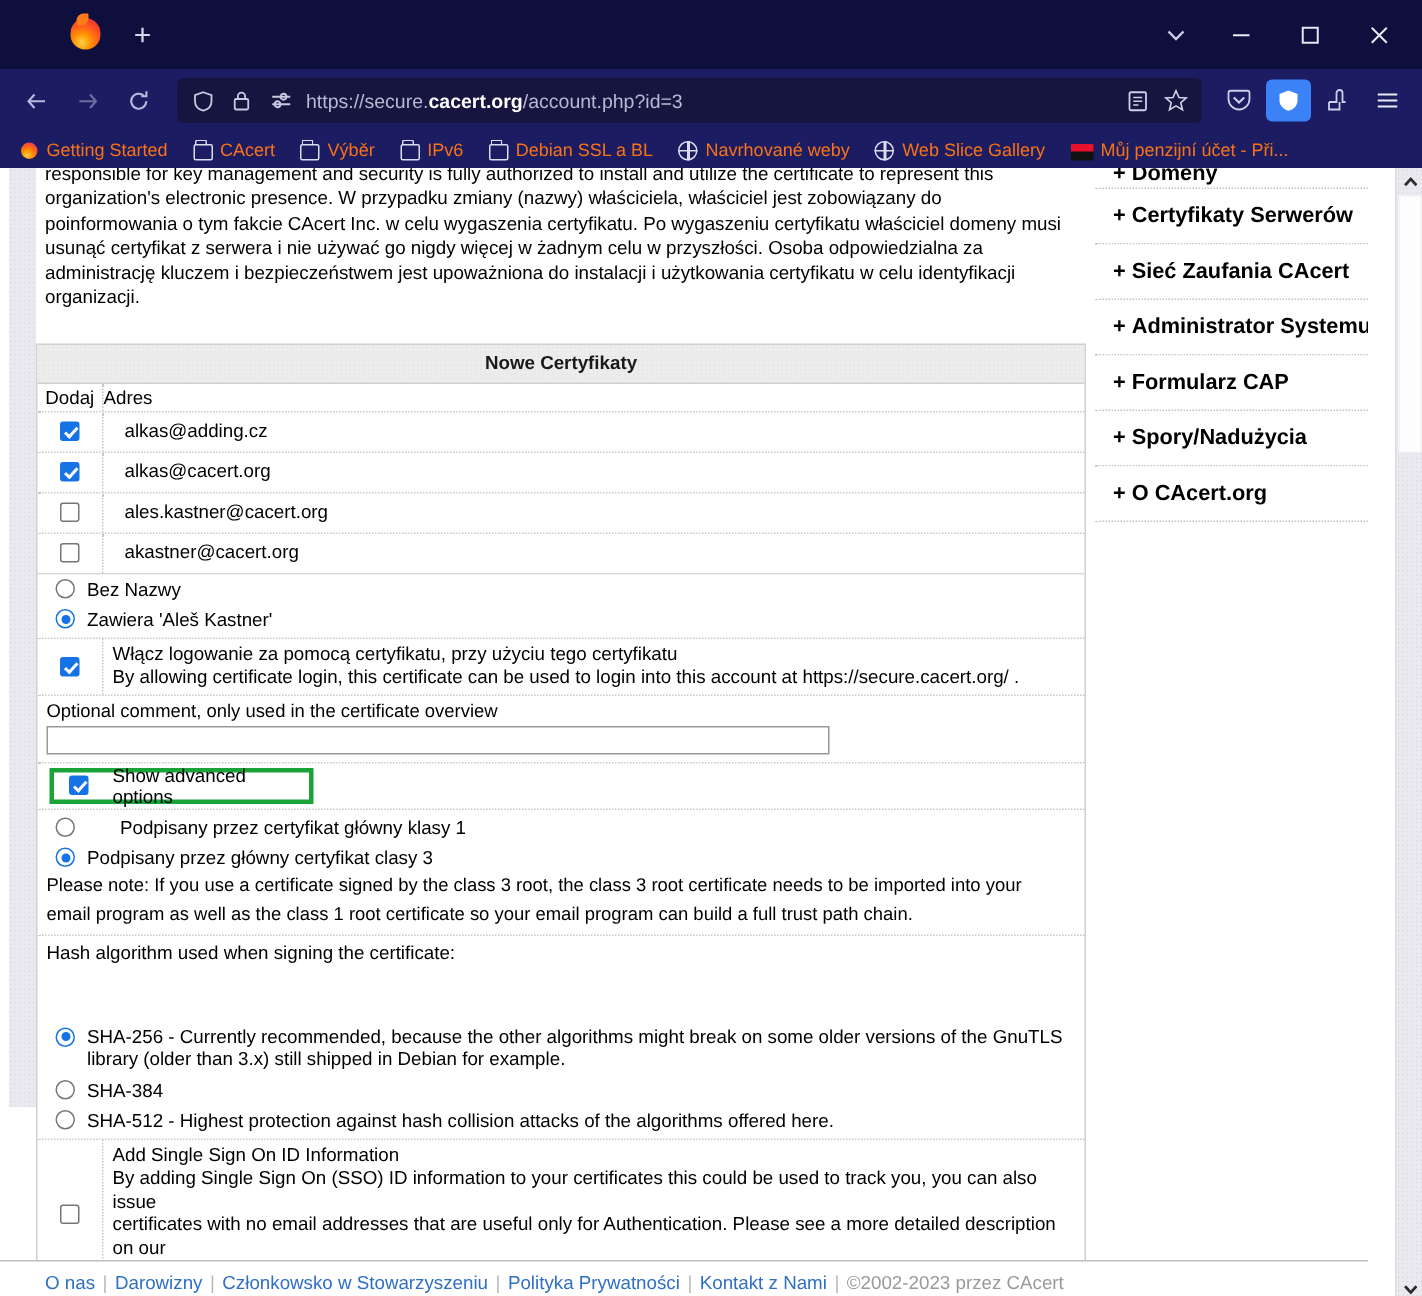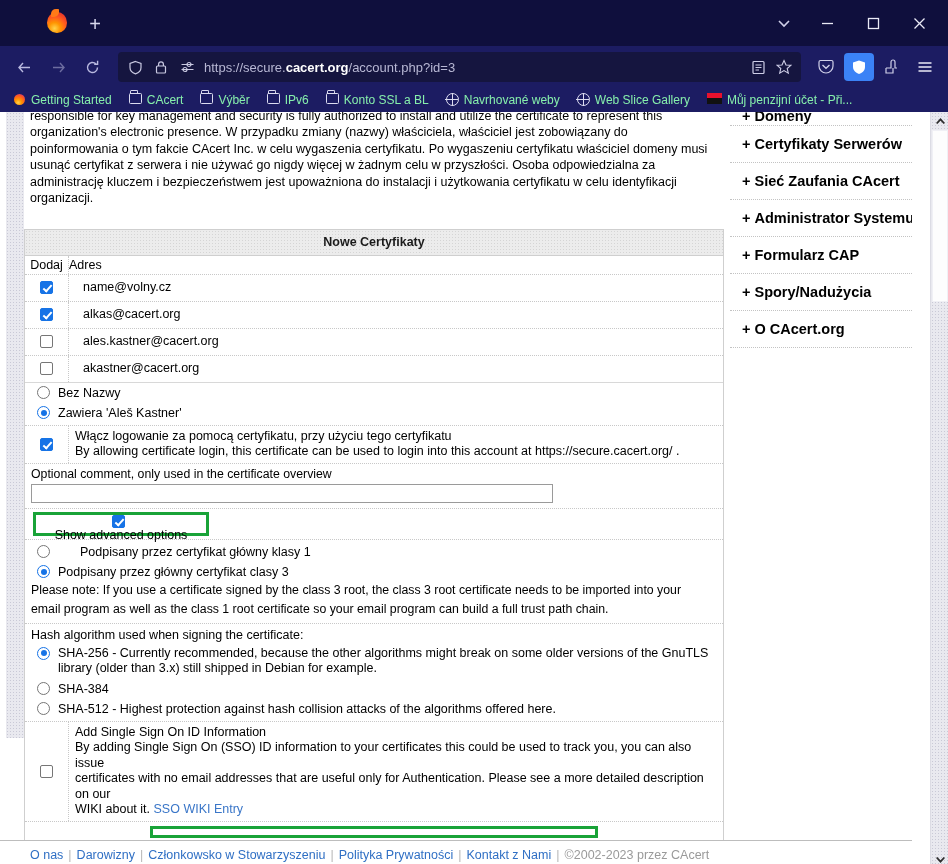--- a/index.html
+++ b/index.html
@@ -102,22 +102,22 @@
 
   .bookmarks {
     height: 24px;
     background: #1c1c62;
     display: flex; align-items: center;
     padding: 0 6px;
     gap: 3px;
     overflow: hidden;
   }
   .bm {
-    display: flex; align-items: flex-start; gap: 5px;
-    padding: 2px 7px; color: #86efac; font-size: 12px; white-space: nowrap;
+    display: flex; align-items: flex-end; gap: 5px;
+    padding: 2px 7px; color: #f97316; font-size: 12px; white-space: nowrap;
     border-radius: 3px;
   }
   .bm-ff { width: 13px; height: 13px; position: relative; }
   .bm-ff .o2 { position:absolute; left:1px; top:1px; width:11px;height:11px;border-radius:50%;
       background: radial-gradient(circle at 38% 78%, #ffd24a 0%, #ff9500 30%, #ff5a1f 60%, #c42a8f 100%); }
   .bm-folder {
     width: 13px; height: 11px; border: 1.4px solid #dcdcf0; border-radius: 1.5px;
     position: relative;
   }
   .bm-folder:before {
@@ -220,21 +220,21 @@
   .note { font-size: 12.3px; line-height: 15.5px; padding: 1px 6px 3px 6px; color:#000; }
 
   .comment-block { padding: 3px 6px 5px 6px; border-bottom: 1px dotted #c8c8c8; }
   .comment-label { font-size: 12.3px; margin-bottom: 3px; }
   .comment-input {
     width: 522px; height: 19px; border: 1px solid #9a9a9a; background: #fff;
     display: block;
   }
   .green-row {
     border: 3px solid #19a338; display:flex; align-items:center;
-    width: 176px; height: 24px; margin: 3px 0 3px 8px; background:#fff;flex-direction:column;
+    width: 176px; height: 24px; margin: 3px 0 3px 8px; background:#fff;
   }
   .green-row .cb { margin: 0 16px 0 10px; }
   .green-row span { font-size: 12.5px; }
 
   .hash-label { font-size: 12.5px; padding: 4px 6px 2px 6px; }
 
   .sso-link { color: #3a76c8; text-decoration: none; }
 
   .csr-wrap {
     display:flex; justify-content: center; padding: 4px 0 4px 0;
@@ -414,21 +414,21 @@
     <div class="bm">
       <span class="bm-folder"></span>
       <span>Výběr</span>
     </div>
     <div class="bm">
       <span class="bm-folder"></span>
       <span>IPv6</span>
     </div>
     <div class="bm">
       <span class="bm-folder"></span>
-      <span>Konto SSL a BL</span>
+      <span>Debian SSL a BL</span>
     </div>
     <div class="bm">
       <span class="bm-globe"></span>
       <span>Navrhované weby</span>
     </div>
     <div class="bm">
       <span class="bm-globe"></span>
       <span>Web Slice Gallery</span>
     </div>
     <div class="bm">
@@ -452,21 +452,21 @@
 
           <div class="hdr-row">
             <div class="hdr-dodaj">Dodaj</div>
             <div class="hdr-adres">Adres</div>
           </div>
 
           <div class="row addr-row">
             <div class="cell-check">
                 <span class="cb on"></span>
               </div>
-            <div class="cell-body">name@volny.cz</div>
+            <div class="cell-body">alkas@adding.cz</div>
           </div>
           <div class="row addr-row">
             <div class="cell-check">
                 <span class="cb on"></span>
               </div>
             <div class="cell-body">alkas@cacert.org</div>
           </div>
           <div class="row addr-row">
             <div class="cell-check">
                 <span class="cb"></span>
@@ -517,21 +517,21 @@
           </div>
           <div class="radio-row">
             <span class="rb on"></span>
             <span>Podpisany przez główny certyfikat clasy 3</span>
           </div>
           <div class="note">Please note: If you use a certificate signed by the class 3 root, the class 3 root certificate needs to be imported into your</div>
           <div class="note" style="border-bottom:1px dotted #c8c8c8;padding-bottom:5px;">email program as well as the class 1 root certificate so your email program can build a full trust path chain.</div>
 
           <div class="hash-label">Hash algorithm used when signing the certificate:</div>
 
-          <div style="display:flex;align-items:flex-start;gap:8px;padding:2px 6px 2px 12px;font-size:12.5px;line-height:15.5px;">
+          <div style="display:flex;align-items:flex-start;gap:8px;padding:2px 6px 2px 12px;font-size:12.5px;line-height:15.5px;margin-top:38px;">
             <span class="rb on" style="margin-top:1px;"></span>
             <span>SHA-256 - Currently recommended, because the other algorithms might break on some older versions of the GnuTLS library (older than 3.x) still shipped in Debian for example.</span>
           </div>
           <div class="radio-row">
             <span class="rb"></span>
             <span>SHA-384</span>
           </div>
           <div class="radio-row" style="border-bottom:1px dotted #c8c8c8;padding-bottom:5px;">
             <span class="rb"></span>
             <span>SHA-512 - Highest protection against hash collision attacks of the algorithms offered here.</span>

